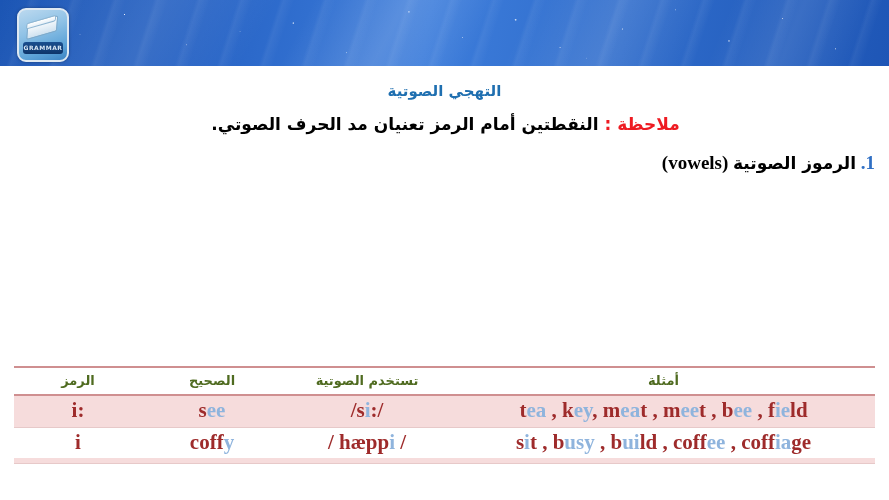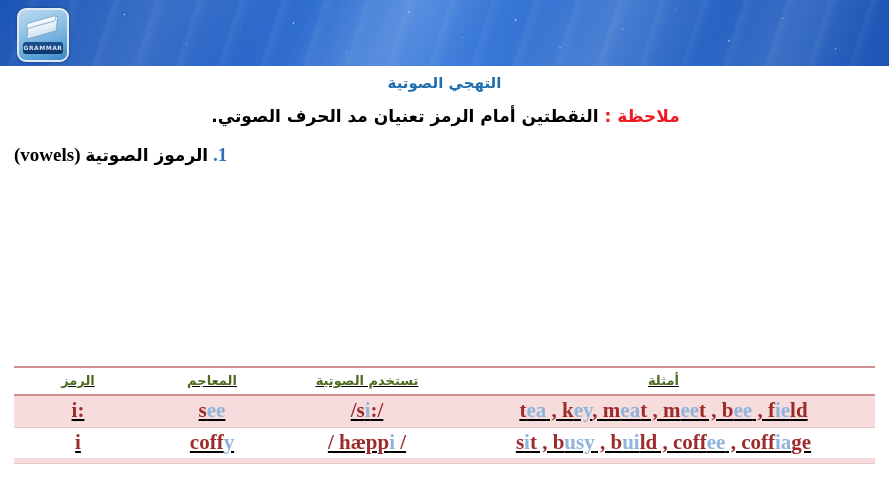--- a/index.html
+++ b/index.html
@@ -82,21 +82,21 @@
     display:flex;align-items:center;justify-content:center;
   }
   .logo .ribbon span{
     font-family:"DejaVu Sans",sans-serif;
     font-size:6px;font-weight:bold;letter-spacing:.5px;
     color:#d9e8f6;line-height:1;
   }
 
   
   .title{
-    margin:0;padding-top:8px;
+    margin:0;padding-top:16px;
     text-align:center;
     direction:rtl;
     font-family:"DejaVu Sans",sans-serif;
     font-size:15px;font-weight:bold;
     color:#1f6fb0;
   }
   .paragraph{
     direction:rtl;text-align:center;
     font-family:"DejaVu Sans",sans-serif;
     font-size:17px;font-weight:bold;color:#000000;
@@ -104,30 +104,30 @@
     margin:0;padding:62px 10px 0 10px;
   }
   .note{
     direction:rtl;text-align:center;
     font-family:"DejaVu Sans",sans-serif;
     font-size:17px;font-weight:bold;color:#000000;
     margin:0;padding:14px 12px 0 14px;
   }
   .note .kw{color:#ee1b22;}
   .heading{
-    direction:rtl;text-align:left;
+    direction:rtl;text-align:right;
     margin:0;padding:18px 14px 0 14px;
     font-size:19px;font-weight:bold;color:#000000;
   }
   .heading .num{color:#2f6fc4;font-family:"Liberation Serif",serif;}
   .heading .ar{font-family:"DejaVu Sans",sans-serif;font-size:17px;}
   .heading .en{font-family:"Liberation Serif",serif;}
 
   
-  .tbl-wrap{position:absolute;left:14px;top:366px;width:861px;text-decoration:underline;}
+  .tbl-wrap{position:absolute;left:14px;top:366px;width:861px;}
   table.voweltable{
     width:861px;border-collapse:collapse;table-layout:fixed;
   }
   table.voweltable col.c1{width:128px;}
   table.voweltable col.c2{width:140px;}
   table.voweltable col.c3{width:170px;}
   table.voweltable col.c4{width:423px;}
 
   .voweltable thead th{
     font-family:"DejaVu Sans",sans-serif;
@@ -193,21 +193,21 @@
     <table class="voweltable">
       <colgroup>
         <col class="c1">
           <col class="c2">
           <col class="c3">
           <col class="c4">
       </colgroup>
       <thead>
         <tr>
           <th>الرمز</th>
-          <th>المعاجم</th>
+          <th>الصحيح</th>
           <th>تستخدم الصوتية</th>
           <th>أمثلة</th>
         </tr>
       </thead>
       <tbody id="tbody">
           <tr class="shaded">
             <td class="sym"><span>i:</span></td>
             <td><span>s</span><span class="hl">ee</span></td>
             <td><span>/s</span><span class="hl">i</span><span>:/</span></td>
             <td class="ex"><span>t</span><span class="hl">ea</span><span> , k</span><span class="hl">ey</span><span>, m</span><span class="hl">ea</span><span>t , m</span><span class="hl">ee</span><span>t , b</span><span class="hl">ee</span><span> , f</span><span class="hl">ie</span><span>ld</span></td>

